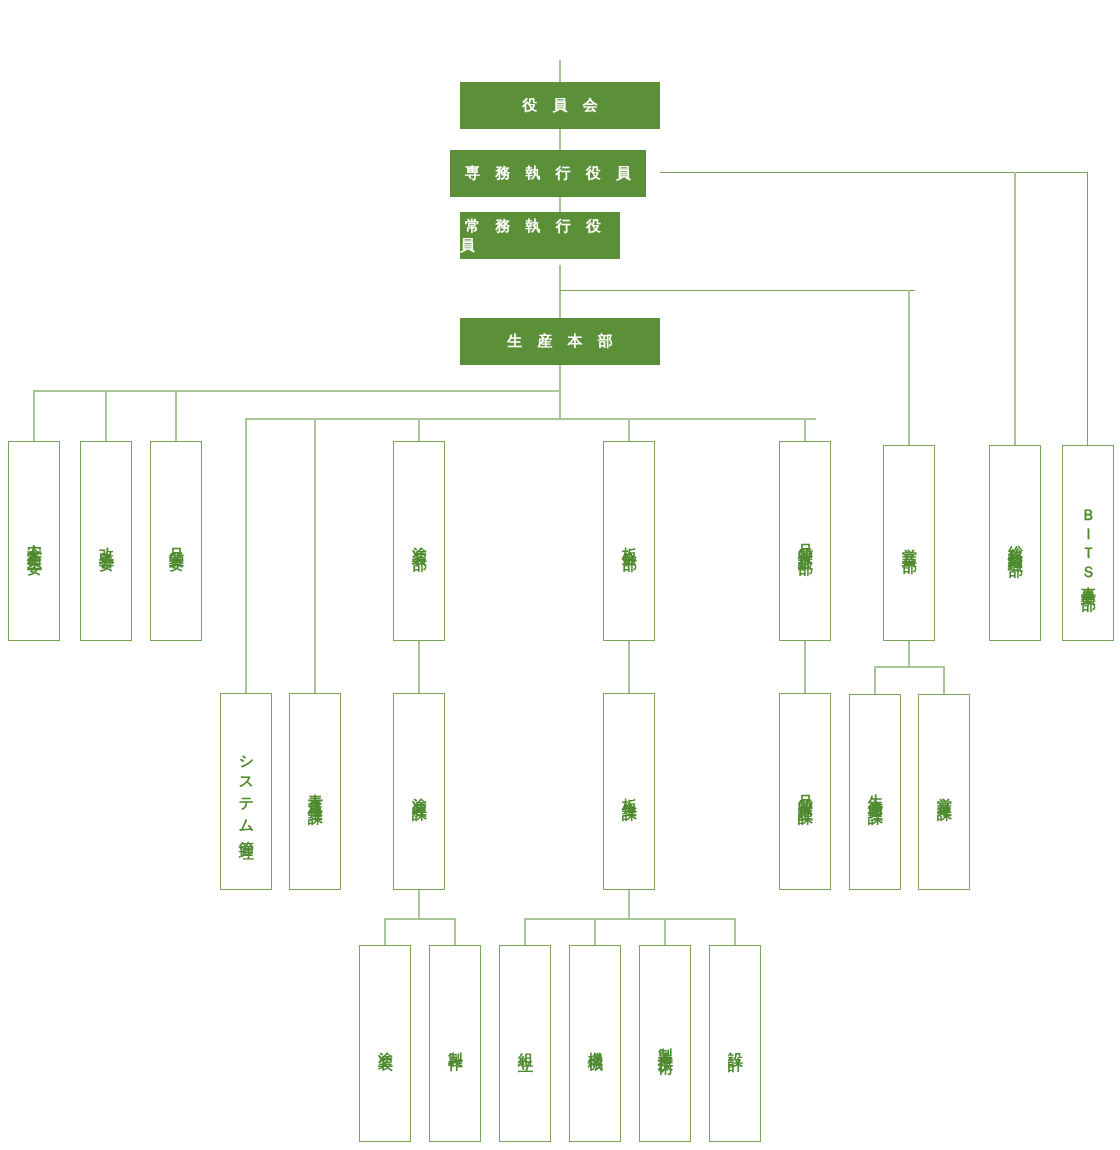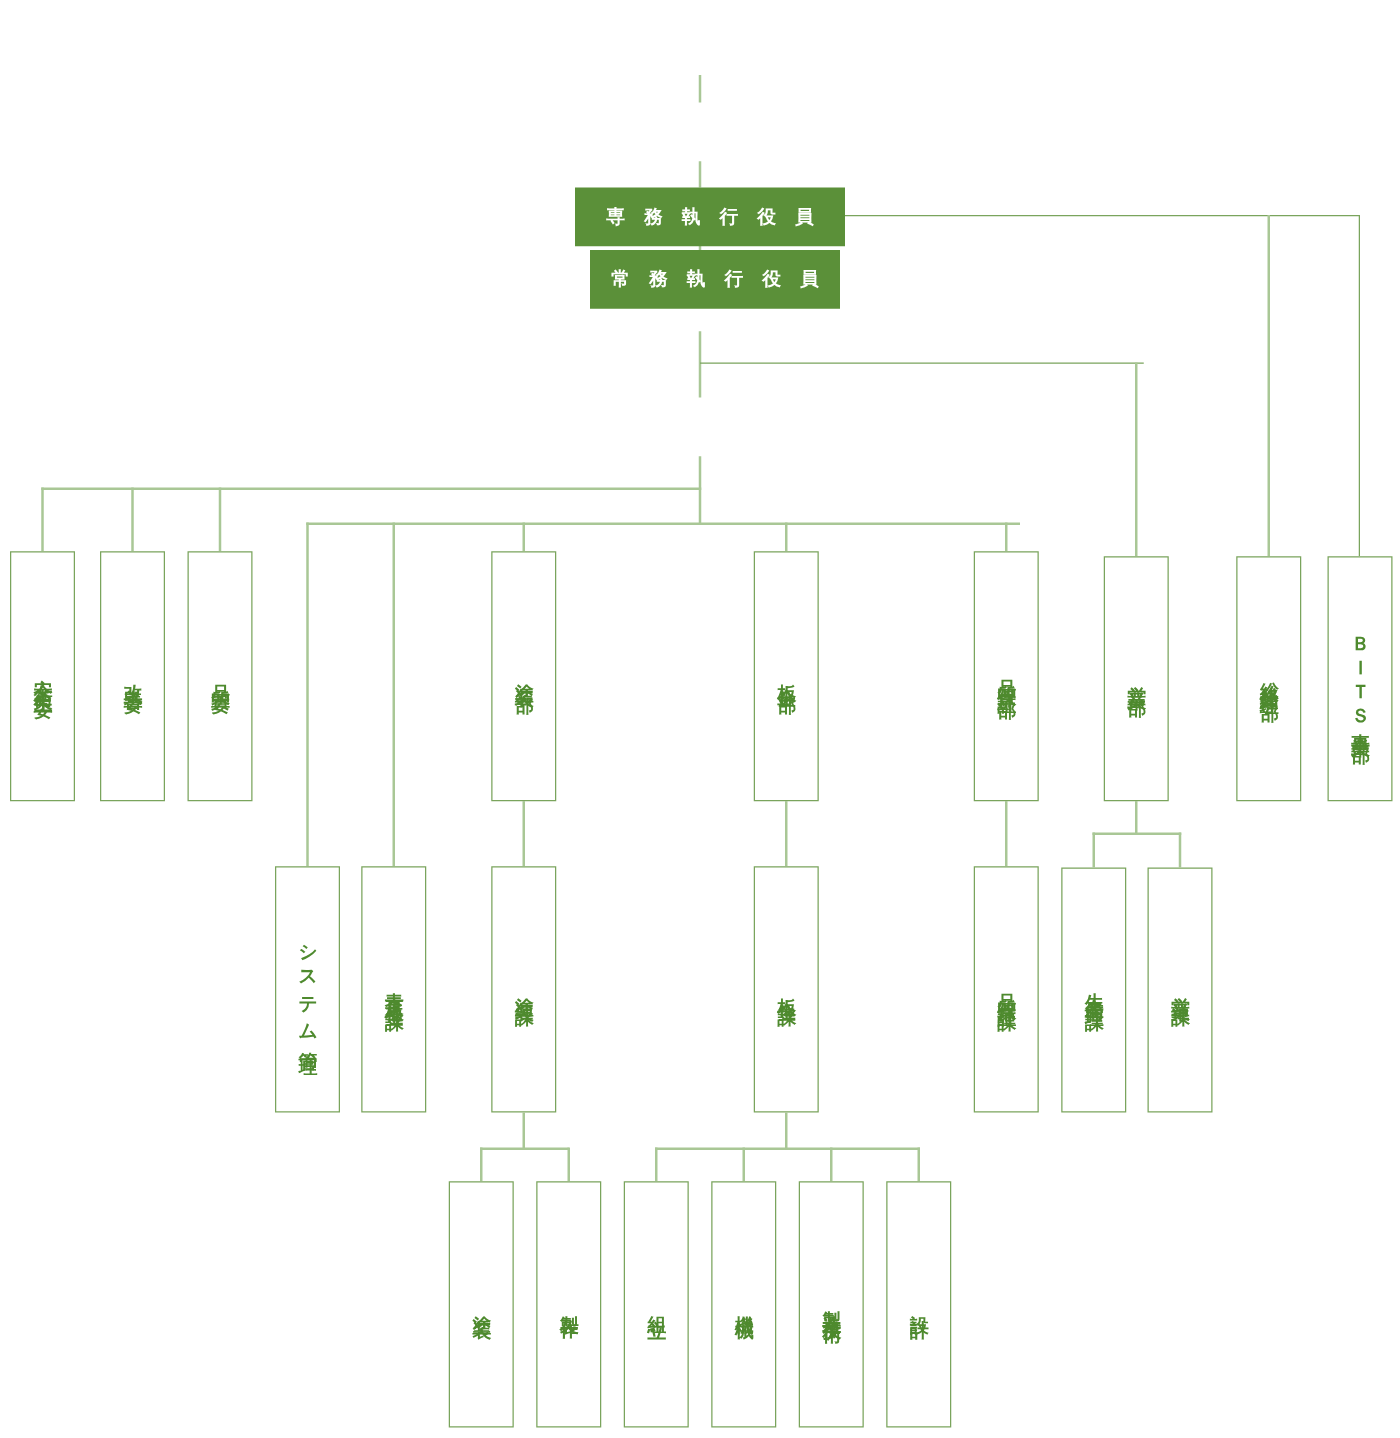--- a/index.html
+++ b/index.html
@@ -111,25 +111,27 @@
   <div class="line v" style="left:454px; top:918px; height:27px;"></div>
 
   <div class="line v" style="left:628px; top:890px; height:29px;"></div>
   <div class="line h" style="left:524px; top:918px; width:212px;"></div>
   <div class="line v" style="left:524px; top:918px; height:27px;"></div>
   <div class="line v" style="left:594px; top:918px; height:27px;"></div>
   <div class="line v" style="left:664px; top:918px; height:27px;"></div>
   <div class="line v" style="left:734px; top:918px; height:27px;"></div>
 
 
-
-  <div class="exec-box" style="left:460px; top:150px; width:216px; height:47px;">専 務 執 行 役 員</div>
-
-  <div class="exec-box" style="left:460px; top:200px; width:200px; height:47px;margin-left:12px;">常 務 執 行 役 員</div>
-
+  <div class="exec-box" style="left:460px; top:82px; width:200px; height:47px;">役 員 会</div>
+
+  <div class="exec-box" style="left:450px; top:150px; width:196px; height:47px;">専 務 執 行 役 員</div>
+
+  <div class="exec-box" style="left:460px; top:212px; width:160px; height:47px;">常 務 執 行 役 員</div>
+
+  <div class="exec-box" style="left:460px; top:318px; width:200px; height:47px;">生 産 本 部</div>
 
   <div class="unit-box" style="left:8px; top:441px; width:52px; height:200px;">
     <span class="unit-label">安全衛生委</span>
   </div>
   <div class="unit-box" style="left:80px; top:441px; width:52px; height:200px;">
     <span class="unit-label">改善委</span>
   </div>
   <div class="unit-box" style="left:150px; top:441px; width:52px; height:200px;">
     <span class="unit-label">品質委</span>
   </div>

